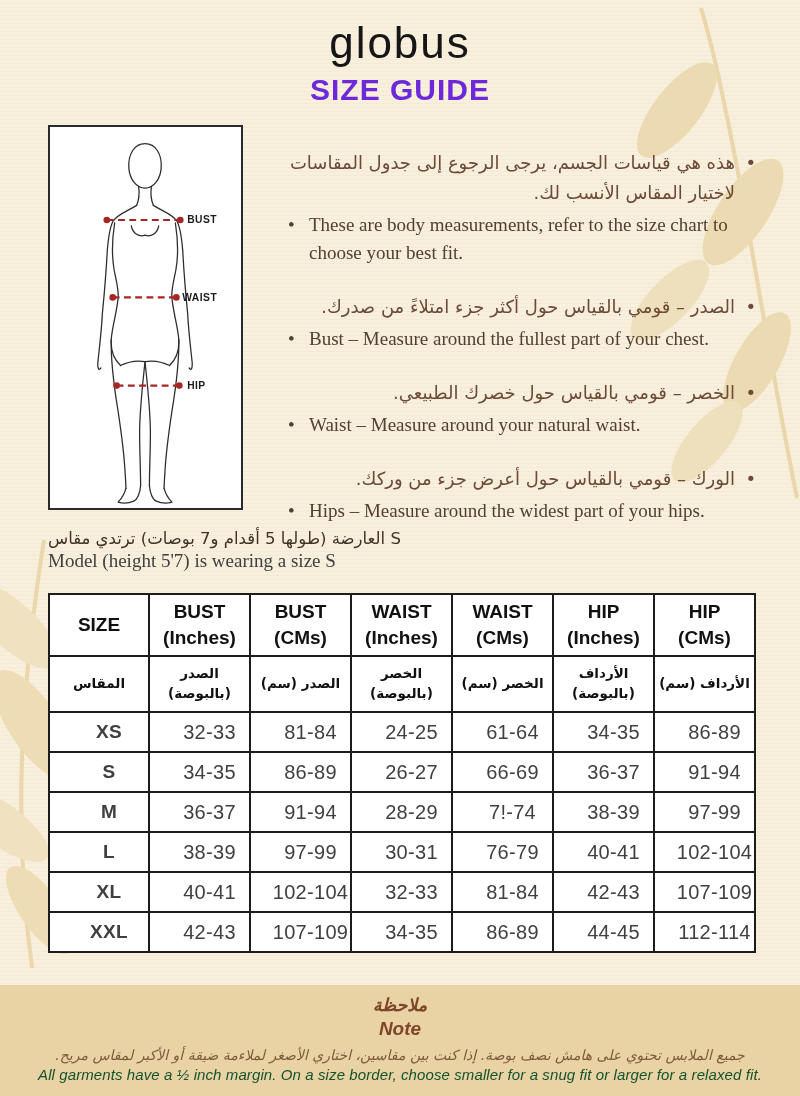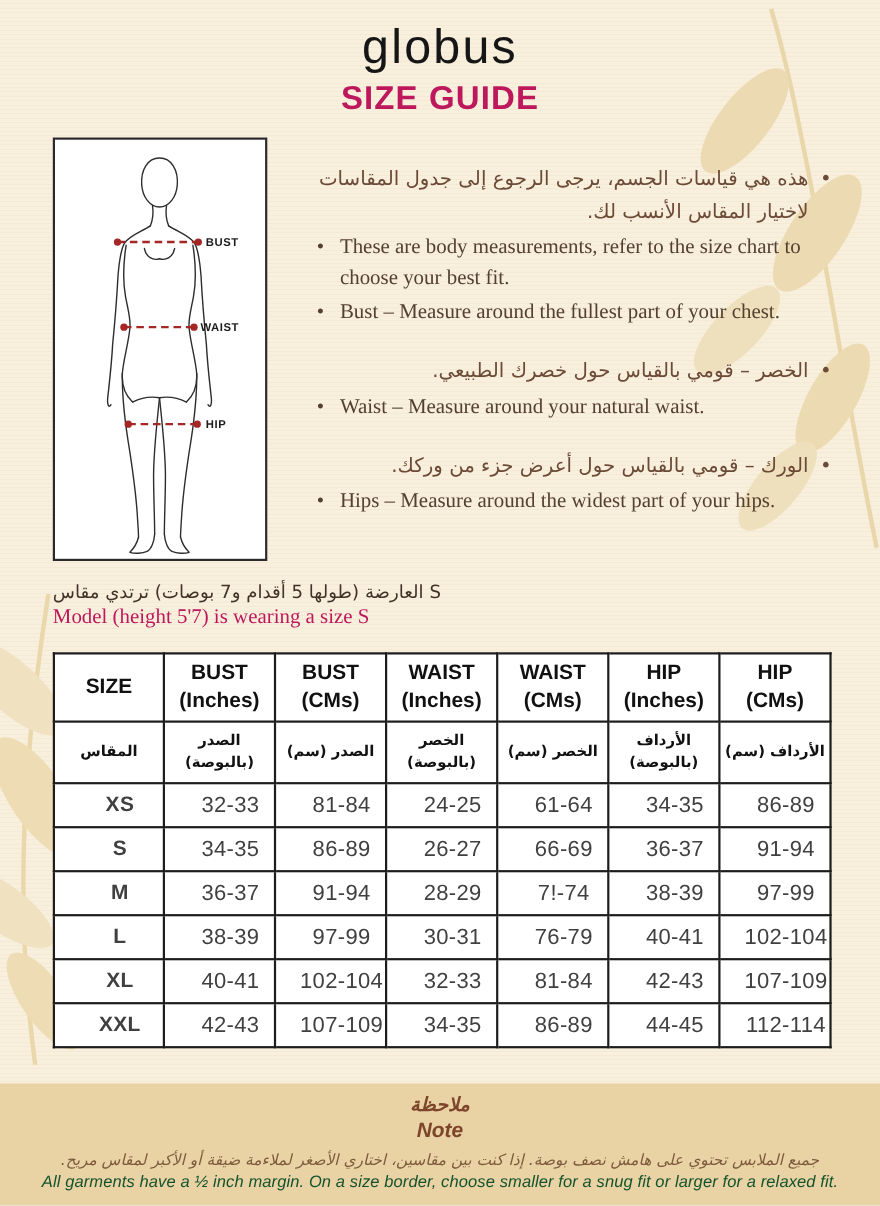--- a/index.html
+++ b/index.html
@@ -8,39 +8,39 @@
   .page::before{content:"";position:absolute;inset:0;
         background:repeating-linear-gradient(0deg,rgba(120,90,40,0.035) 0 1px,transparent 1px 4px);
         pointer-events:none;}
   .deco{position:absolute;pointer-events:none;}
   .deco-tr{right:0;top:0;width:185px;height:500px;}
   .deco-left{left:0;top:540px;width:130px;height:430px;}
 
   .logo{position:absolute;top:18px;left:0;width:100%;text-align:center;
         font-size:44px;font-weight:500;letter-spacing:2px;color:#161616;}
   .title{position:absolute;top:73px;left:0;width:100%;text-align:center;
-        font-size:30px;font-weight:bold;letter-spacing:1px;color:#be185d;}
+        font-size:30px;font-weight:bold;letter-spacing:1px;color:#6d28d9;}
 
   .figure-box{position:absolute;left:48px;top:125px;width:195px;height:385px;
         background:#ffffff;border:2.5px solid #2a2a2a;box-sizing:border-box;}
   .figure-box svg{width:100%;height:100%;display:block;}
 
   .blist{position:absolute;left:283px;top:148px;width:478px;margin:0;padding:0;list-style:none;}
   .blist li{position:relative;}
   .blist li.en{font-family:"Liberation Serif",serif;font-size:19px;line-height:28px;
         color:#54402f;padding-left:26px;margin-top:3px;}
   .blist li.en::before{content:"\2022";position:absolute;left:5px;top:0;color:#54402f;}
   .blist li.ar{direction:rtl;font-family:"DejaVu Sans",sans-serif;font-size:18px;line-height:30px;
         color:#6b4a36;padding-right:26px;text-align:right;}
   .blist li.ar::before{content:"\2022";position:absolute;right:5px;top:0;color:#6b4a36;}
   .blist li.gap{margin-top:25px;}
 
   .model{position:absolute;left:48px;top:529px;}
   .model-ar{font-family:"DejaVu Sans",sans-serif;font-size:16.5px;color:#413227;}
-  .model-en{font-family:"Liberation Serif",serif;font-size:19px;color:#be185d;margin-top:2px;}
+  .model-en{font-family:"Liberation Serif",serif;font-size:19px;color:#404040;margin-top:2px;}
 
   .size-table{position:absolute;left:48px;top:593px;width:708px;border-collapse:collapse;
         table-layout:fixed;}
   .size-table th,.size-table td{border:2px solid #1c1c1c;text-align:center;vertical-align:middle;
         background:#ffffff;padding:0;}
   .size-table col.c-size{width:100px;}
   #hdr-en th{font-size:19px;font-weight:bold;color:#111;height:60px;line-height:1.35;}
   #hdr-ar th{font-family:"DejaVu Sans",sans-serif;direction:rtl;font-size:13.5px;font-weight:bold;
         color:#111;height:54px;line-height:1.45;}
   #tbl-body td{font-size:20px;color:#404040;height:38px;letter-spacing:0.3px;padding-left:20px;}
@@ -114,20 +114,21 @@
         <text x="140" y="96.5">BUST</text>
         <text x="135" y="175.5">WAIST</text>
         <text x="140" y="265.5">HIP</text>
       </g>
     </svg>
   </div>
 
   <ul class="blist">
     <li class="ar">هذه هي قياسات الجسم، يرجى الرجوع إلى جدول المقاسات لاختيار المقاس الأنسب لك.</li>
     <li class="en">These are body measurements, refer to the size chart to choose your best fit.</li>
+    <li class="ar gap">الصدر – قومي بالقياس حول أكثر جزء امتلاءً من صدرك.</li>
     <li class="en">Bust – Measure around the fullest part of your chest.</li>
     <li class="ar gap">الخصر – قومي بالقياس حول خصرك الطبيعي.</li>
     <li class="en">Waist – Measure around your natural waist.</li>
     <li class="ar gap">الورك – قومي بالقياس حول أعرض جزء من وركك.</li>
     <li class="en">Hips – Measure around the widest part of your hips.</li>
   </ul>
 
   <div class="model">
     <div class="model-ar">العارضة (طولها 5 أقدام و7 بوصات) ترتدي مقاس S</div>
     <div class="model-en">Model (height 5'7) is wearing a size S</div>

